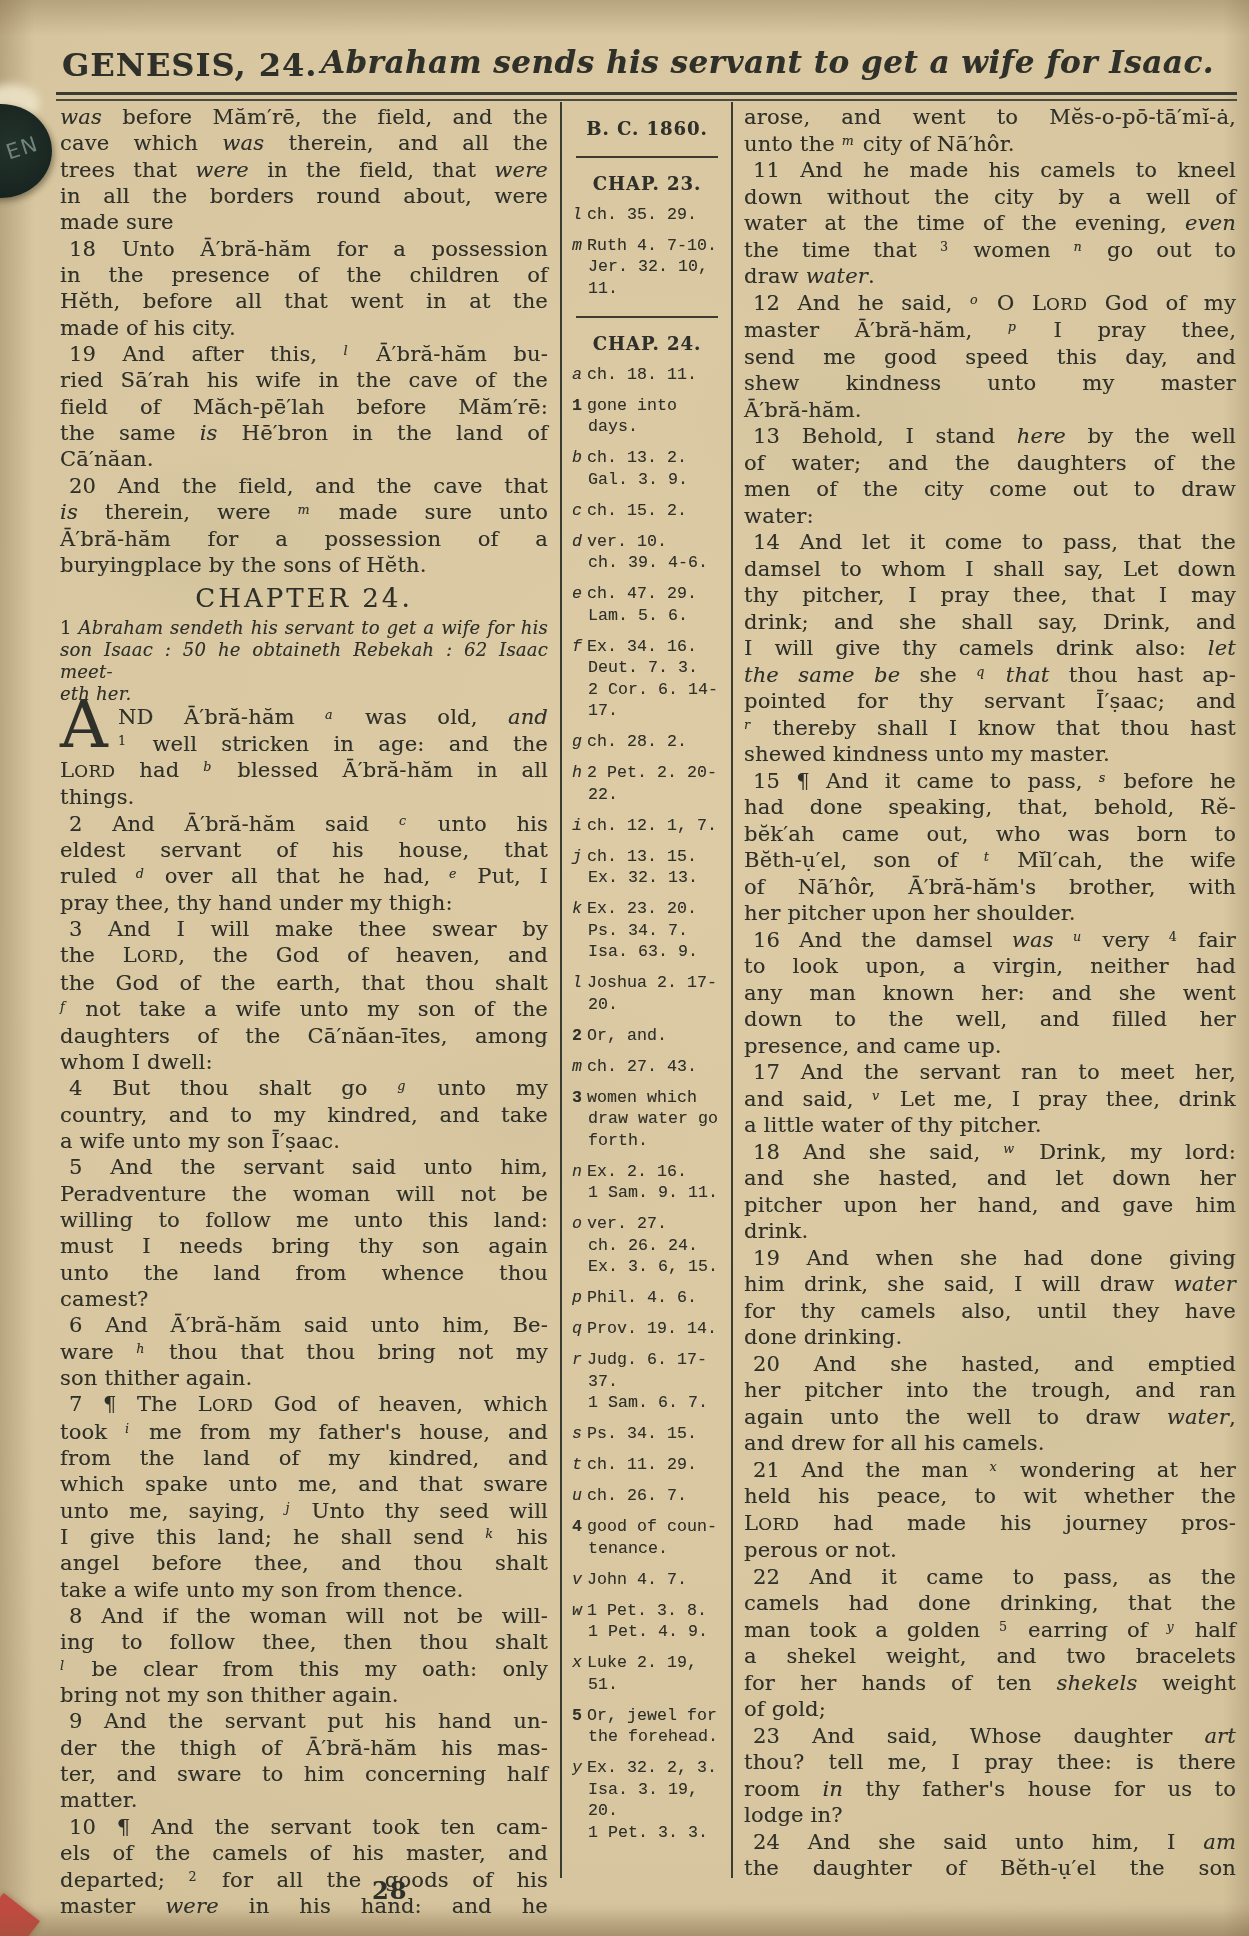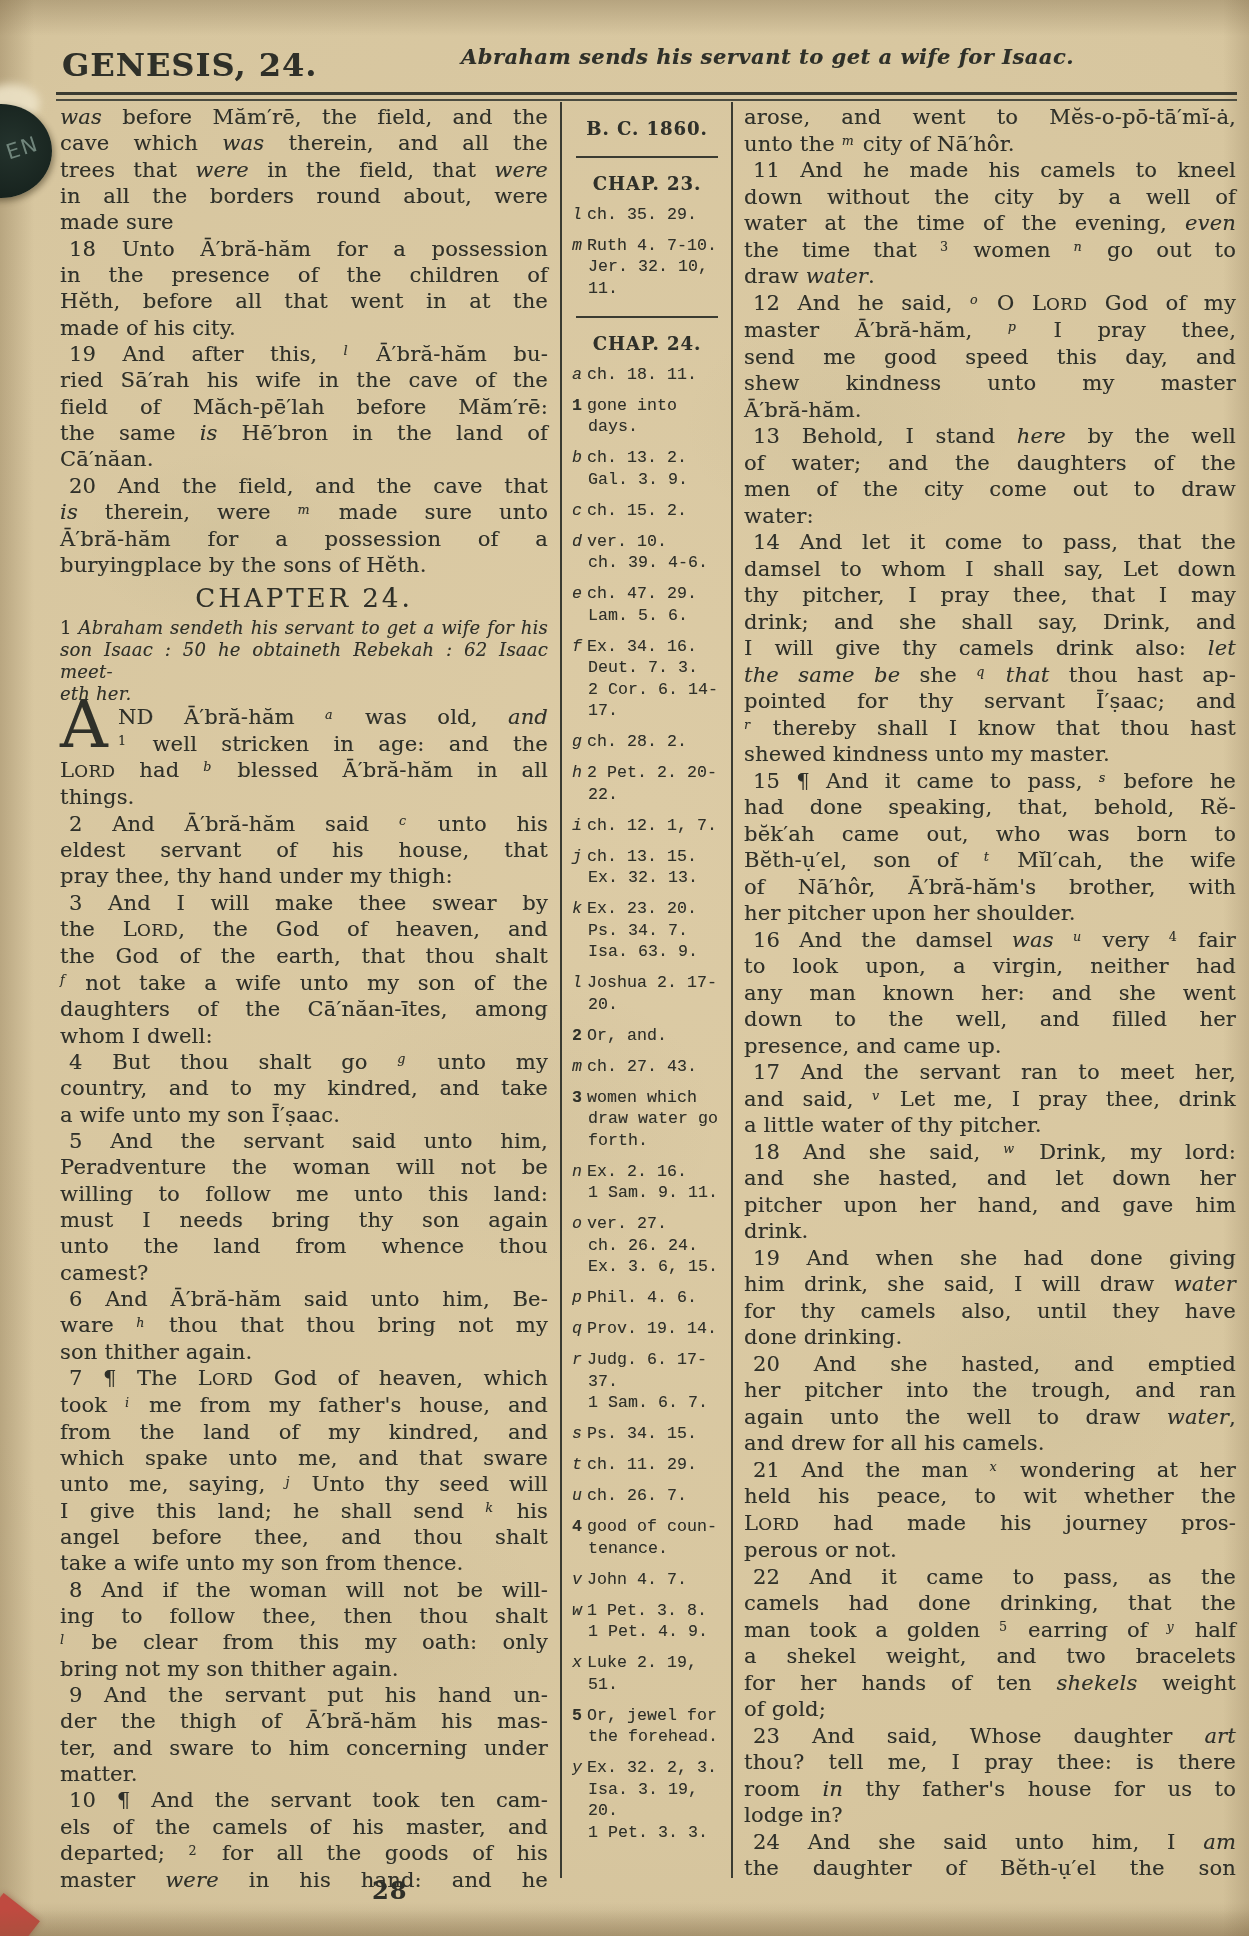--- a/index.html
+++ b/index.html
@@ -18,21 +18,21 @@
       radial-gradient(200px 130px at 18% 28%, rgba(116,126,94,.07), transparent 70%),
       radial-gradient(240px 170px at 68% 22%, rgba(116,126,94,.06), transparent 70%),
       radial-gradient(280px 210px at 42% 58%, rgba(128,118,88,.06), transparent 70%),
       radial-gradient(230px 170px at 82% 72%, rgba(116,126,94,.07), transparent 70%),
       radial-gradient(260px 190px at 30% 84%, rgba(128,118,88,.05), transparent 70%);}
   .txt{text-shadow:.3px .3px 0 rgba(47,48,41,.35);}
 
   
   .hdr-book{position:absolute; left:62px; top:46px; font-size:32px; font-weight:bold; letter-spacing:1px;}
   .hdr-title{position:absolute; left:295px; top:44px; width:945px; text-align:center;
-    font-size:21px; font-style:italic; font-weight:bold; letter-spacing:.5px;}
+    font-size:31px; font-style:italic; font-weight:bold; letter-spacing:.5px;}
   .rule-top{position:absolute; left:56px; right:12px; top:92px; height:4px;
     border-top:3px solid #3a3b31; border-bottom:2px solid #4a4b40;}
 
   
   .vrule{position:absolute; top:102px; height:1776px; width:2px; background:#3a3b31;}
   .vrule.v1{left:560px;} .vrule.v2{left:731px;}
 
   
   .col-left{position:absolute; left:60px; top:104px; width:488px;}
   .col-right{position:absolute; left:744px; top:104px; width:492px;}
@@ -118,20 +118,21 @@
       <div class="heading">CHAPTER 24.</div>
       <div class="summary">1 <i>Abraham sendeth his servant to get a wife for his</i></div>
       <div class="summary"><i>son Isaac : 50 he obtaineth Rebekah : 62 Isaac meet-</i></div>
       <div class="summary end"><i>eth her.</i></div>
       <div class="ln dc">ND Ā′bră-hăm <sup class="">a</sup> was old, <i>and</i></div>
       <div class="ln dc"><sup class="num">1</sup> well stricken in age: and the</div>
       <div class="ln">L<span class="scs">ord</span> had <sup class="">b</sup> blessed Ā′bră-hăm in all</div>
       <div class="ln end">things.</div>
       <div class="ln v">2 And Ā′bră-hăm said <sup class="">c</sup> unto his</div>
       <div class="ln">eldest servant of his house, that</div>
+      <div class="ln">ruled <sup class="">d</sup> over all that he had, <sup class="">e</sup> Put, I</div>
       <div class="ln end">pray thee, thy hand under my thigh:</div>
       <div class="ln v">3 And I will make thee swear by</div>
       <div class="ln">the L<span class="scs">ord</span>, the God of heaven, and</div>
       <div class="ln">the God of the earth, that thou shalt</div>
       <div class="ln"><sup class="">f</sup> not take a wife unto my son of the</div>
       <div class="ln">daughters of the Cā′năan-ītes, among</div>
       <div class="ln end">whom I dwell:</div>
       <div class="ln v">4 But thou shalt go <sup class="">g</sup> unto my</div>
       <div class="ln">country, and to my kindred, and take</div>
       <div class="ln end">a wife unto my son Ī′ṣaac.</div>
@@ -151,21 +152,21 @@
       <div class="ln">unto me, saying, <sup class="">j</sup> Unto thy seed will</div>
       <div class="ln">I give this land; he shall send <sup class="">k</sup> his</div>
       <div class="ln">angel before thee, and thou shalt</div>
       <div class="ln end">take a wife unto my son from thence.</div>
       <div class="ln v">8 And if the woman will not be will-</div>
       <div class="ln">ing to follow thee, then thou shalt</div>
       <div class="ln"><sup class="">l</sup> be clear from this my oath: only</div>
       <div class="ln end">bring not my son thither again.</div>
       <div class="ln v">9 And the servant put his hand un-</div>
       <div class="ln">der the thigh of Ā′bră-hăm his mas-</div>
-      <div class="ln">ter, and sware to him concerning under</div>
+      <div class="ln">ter, and sware to him concerning half</div>
       <div class="ln end">matter.</div>
       <div class="ln v">10 ¶ And the servant took ten cam-</div>
       <div class="ln">els of the camels of his master, and</div>
       <div class="ln">departed; <sup class="num">2</sup> for all the goods of his</div>
       <div class="ln">master <i>were</i> in his hand: and he</div>
     </div>
   <div class="col-center txt" id="col-center">
       <div class="c-date">B. C. 1860.</div>
       <div class="c-rule"></div>
       <div class="c-chap">CHAP. 23.</div>

